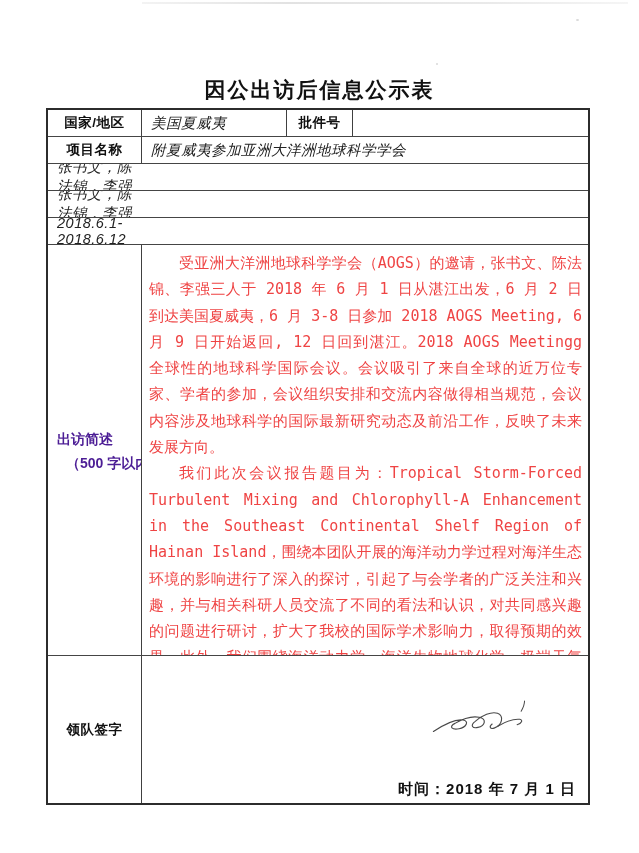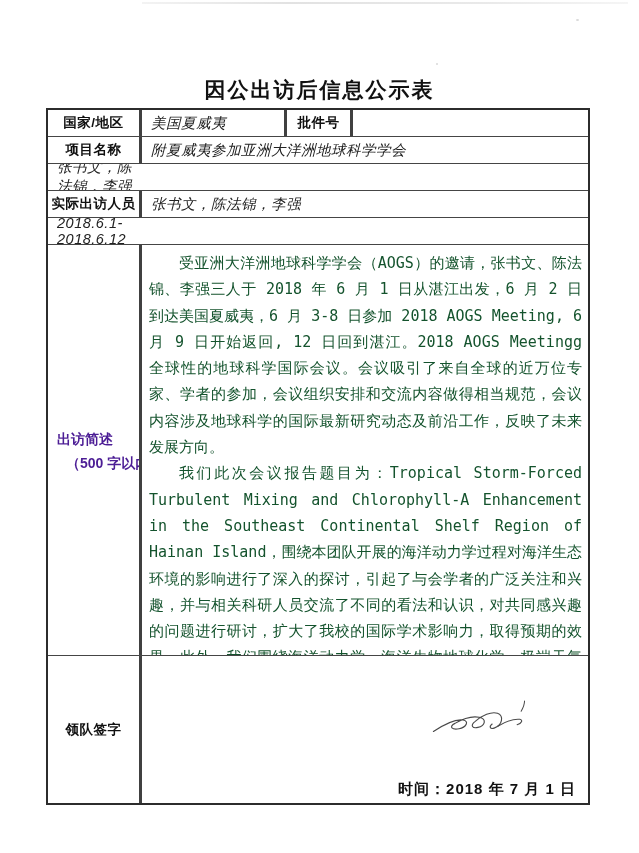--- a/index.html
+++ b/index.html
@@ -33,21 +33,21 @@
     background:#fff;
   }
   .row{display:grid;border-bottom:1px solid #454545;}
   .row:last-child{border-bottom:none;}
   .r-small{height:26px;grid-template-columns:94px 1fr;}
   .r-first{grid-template-columns:94px 145px 66px 1fr;}
   .r-summary{height:410px;grid-template-columns:94px 1fr;}
   .r-sign{height:147px;grid-template-columns:94px 1fr;}
 
   .cell{position:relative;display:flex;align-items:center;overflow:hidden;}
-  .cell.bordered{border-right:3px solid #404040;}
+  .cell.bordered{border-right:1px solid #404040;}
   .label-cell{
     justify-content:center;
     font-weight:700;font-size:13.5px;color:#101010;
     letter-spacing:0.5px;
   }
   .value-cell{
     padding-left:9px;
     font-size:14.5px;color:#222;
     letter-spacing:0.5px;
     font-style:italic;
@@ -62,21 +62,21 @@
 
   .summary-body{
     display:block;
     padding:5px 6px 0 7px;
   }
   .summary-body p{
     margin:0;
     text-indent:2em;
     text-align:justify;
     font-size:15px;line-height:26.3px;
-    color:#14532d;
+    color:#ef4444;
     font-family:"DejaVu Sans Mono","DejaVu Sans","Liberation Sans",sans-serif;
   }
 
   .sign-body{display:block;}
   .signature-svg{
     position:absolute;top:38px;right:52px;width:108px;height:52px;
   }
   .date-line{
     position:absolute;right:12px;bottom:4px;
     font-weight:700;font-size:15px;color:#111;
@@ -107,21 +107,20 @@
     <div class="row r-small">
       <div class="cell bordered label-cell">项目名称</div>
       <div class="cell value-cell">附夏威夷参加亚洲大洋洲地球科学学会</div>
     </div>
 
     <div class="row r-small">
       <div class="cell value-cell">张书文，陈法锦，李强</div>
     </div>
 
     <div class="row r-small">
-      <div class="cell bordered label-cell">实际出访人员</div>
       <div class="cell value-cell">张书文，陈法锦，李强</div>
     </div>
 
     <div class="row r-small">
       <div class="cell value-cell">2018.6.1-2018.6.12</div>
     </div>
 
     <div class="row r-summary">
       <div class="cell bordered summary-label">
         <div class="l1">出访简述</div>

